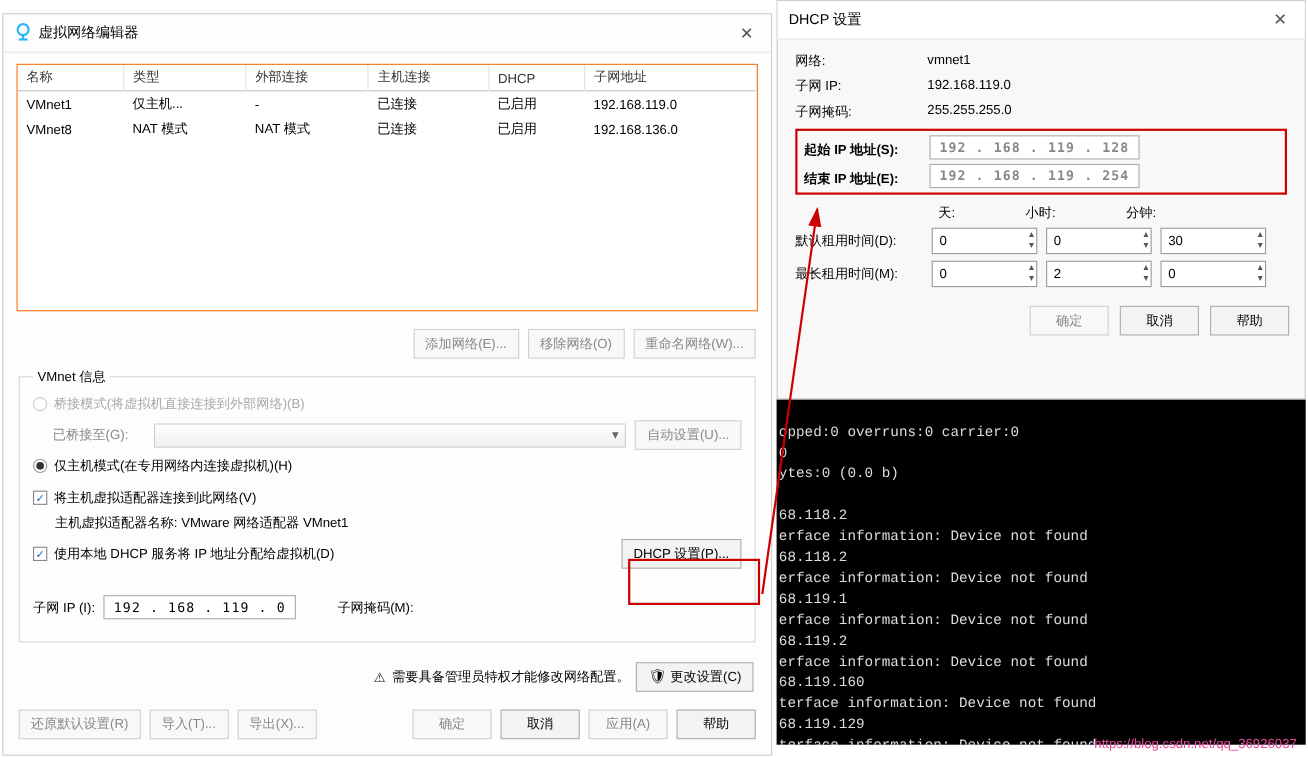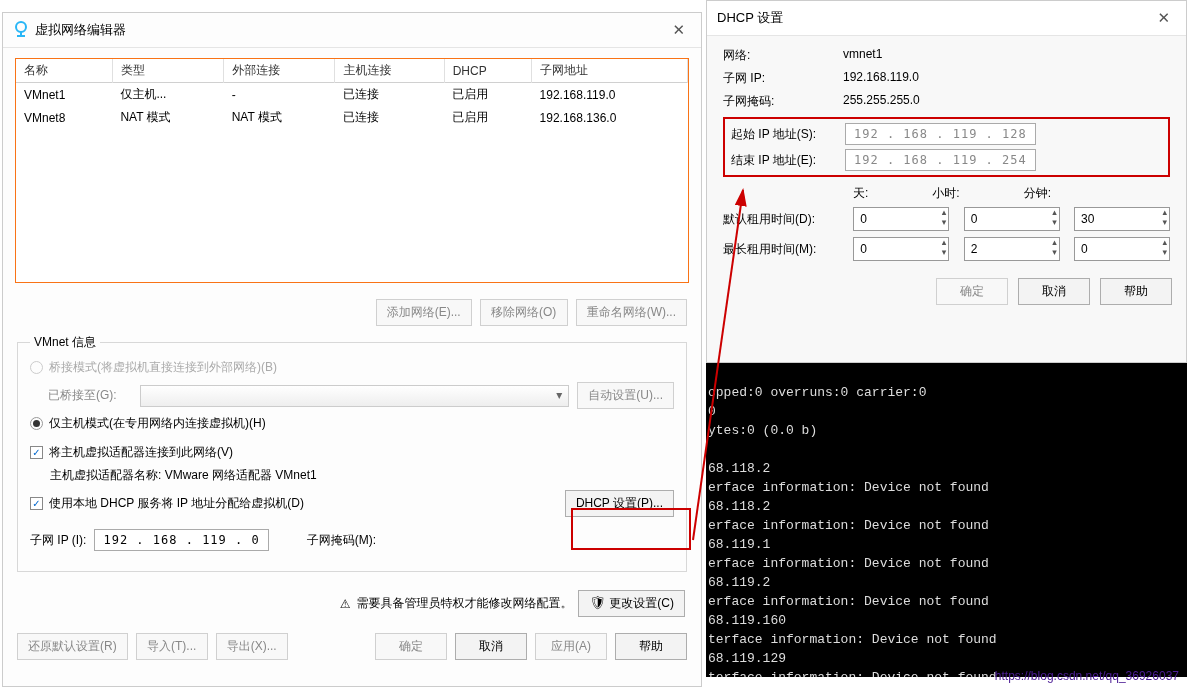--- a/index.html
+++ b/index.html
@@ -33,30 +33,30 @@
 .right-btn { margin-left: auto; }
 .ipbox { border: 1px solid #aaa; padding: 2px 8px; font-family: Consolas, monospace; background: #fff; height: 22px; display: inline-flex; align-items: center; letter-spacing: 1px; }
 .warning-row { display: flex; align-items: center; gap: 6px; justify-content: flex-end; padding: 8px 16px; }
 .shield { font-size: 13px; }
 .bottom-btns { display: flex; gap: 8px; padding: 8px 14px; }
 .dhcp-dialog { left: 706px; top: 0; width: 481px; height: 363px; background: #f8f8f8; z-index: 5; }
 .dhcp-dialog .titlebar { background: #fff; gap: 44px; }
 .info-row { display: flex; padding: 3px 16px; }
 .info-row .k { width: 120px; }
 .redbox { border: 2px solid #c00; padding: 2px 6px; margin: 4px 0; }
-.iprow { display: flex; align-items: center; padding: 4px 16px; gap: 12px; }
+.iprow { display: flex; align-items: flex-end; padding: 4px 16px; gap: 12px; font-weight: bold; }
 .iprow .k { width: 102px; }
 .time-head { display: flex; padding: 4px 0 2px 146px; gap: 64px; }
-.time-row { display: flex; align-items: center; padding: 3px 16px; gap: 8px; justify-content: space-between; }
+.time-row { display: flex; align-items: center; padding: 3px 16px; gap: 8px; }
 .time-row .k { width: 116px; }
 .spin { border: 1px solid #999; height: 24px; width: 96px; display: flex; align-items: center; padding: 0 16px 0 6px; position: relative; background: #fff; }
 .spin::after { content: "▴\A▾"; white-space: pre; position: absolute; right: 2px; top: -1px; line-height: 10px; font-size: 9px; color: #555; }
 .dlg-btns { display: flex; gap: 10px; justify-content: flex-end; padding: 14px 14px; }
 .terminal { position: absolute; left: 706px; top: 363px; width: 481px; height: 314px; background: #000; color: #ddd; font-family: "Courier New", monospace; font-size: 13px; padding: 20px 2px; white-space: pre; overflow: hidden; line-height: 19px; }
-.watermark { position: absolute; right: 10px; bottom: 6px; color: #4c1d95; font-size: 12px; font-family: Arial; }
+.watermark { position: absolute; right: 10px; bottom: 6px; color: #ec4899; font-size: 12px; font-family: Arial; }
 .arrow { position: absolute; left: 688px; top: 180px; width: 70px; height: 390px; pointer-events: none; z-index: 10; }
 .dhcp-highlight { position: absolute; left: 571px; top: 508px; width: 120px; height: 42px; border: 2px solid #c00; z-index: 3; }
 .text-dis { color: #aaa; }
 </style>
 </head>
 <body>
 
 <div class="window net-editor">
   <div class="titlebar">
     <span class="icon">
@@ -134,21 +134,21 @@
       <span>将主机虚拟适配器连接到此网络(V)</span>
     </div>
     <div style="padding-left:20px;margin:4px 0">主机虚拟适配器名称: VMware 网络适配器 VMnet1</div>
 
     <div class="check-row">
       <span class="box">✓</span>
       <span>使用本地 DHCP 服务将 IP 地址分配给虚拟机(D)</span>
       <button class="btn small right-btn">DHCP 设置(P)...</button>
     </div>
 
-    <div class="subrow" style="margin-top:12px">
+    <div class="subrow" style="margin-top:24px">
       <span>子网 IP (I):</span>
       <span class="ipbox">192 . 168 . 119 .  0</span>
       <span style="margin-left:30px">子网掩码(M):</span>
     </div>
   </div>
 
   <div class="warning-row">
     <span>⚠</span>
     <span>需要具备管理员特权才能修改网络配置。</span>
     <button class="btn">

